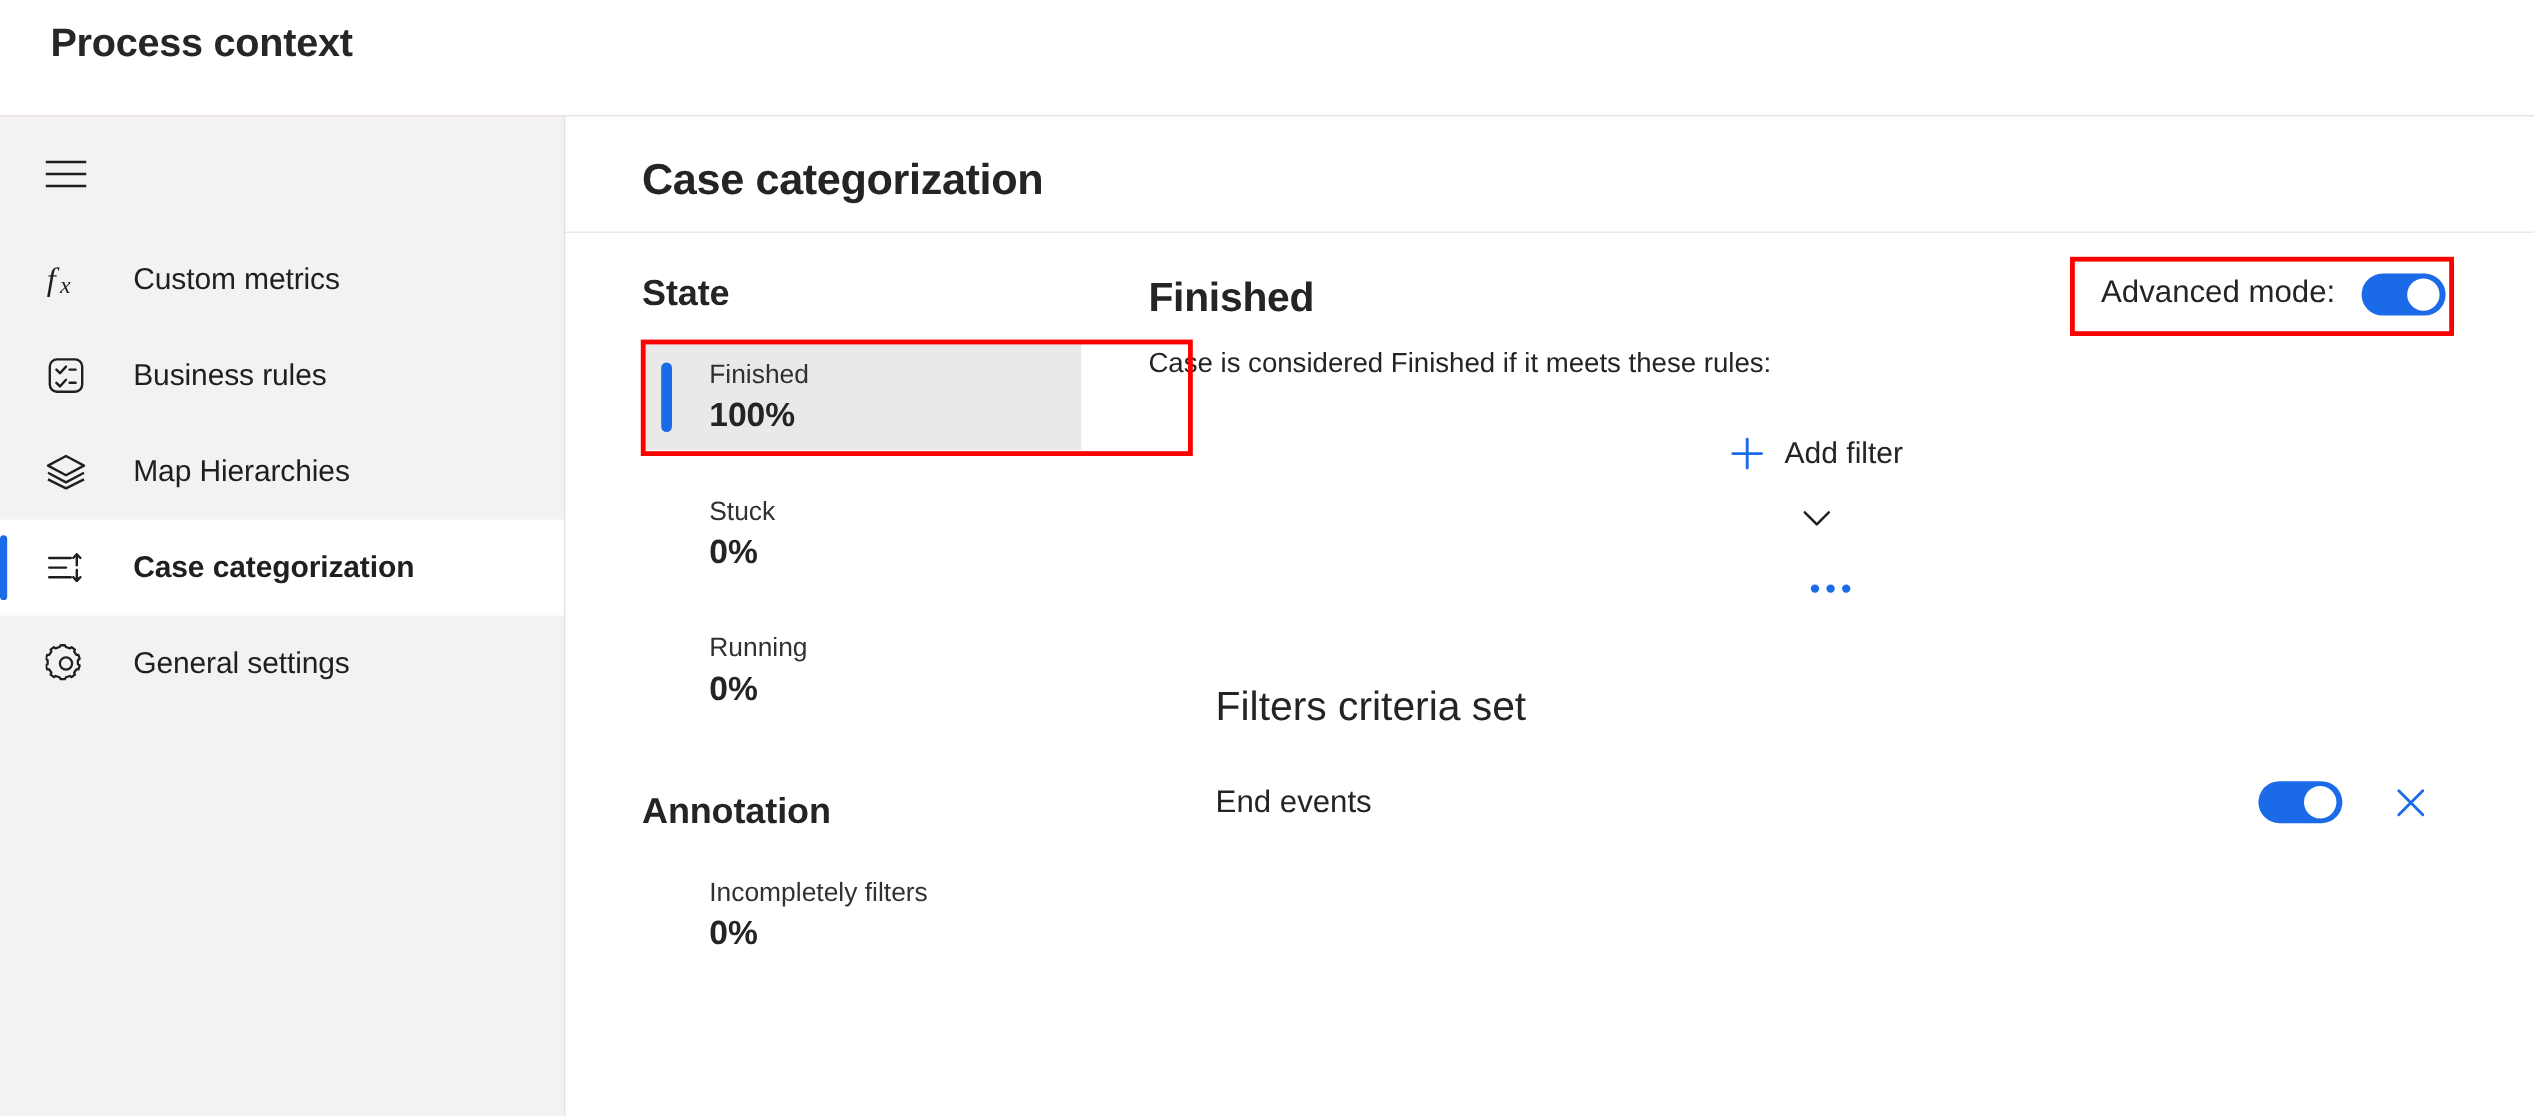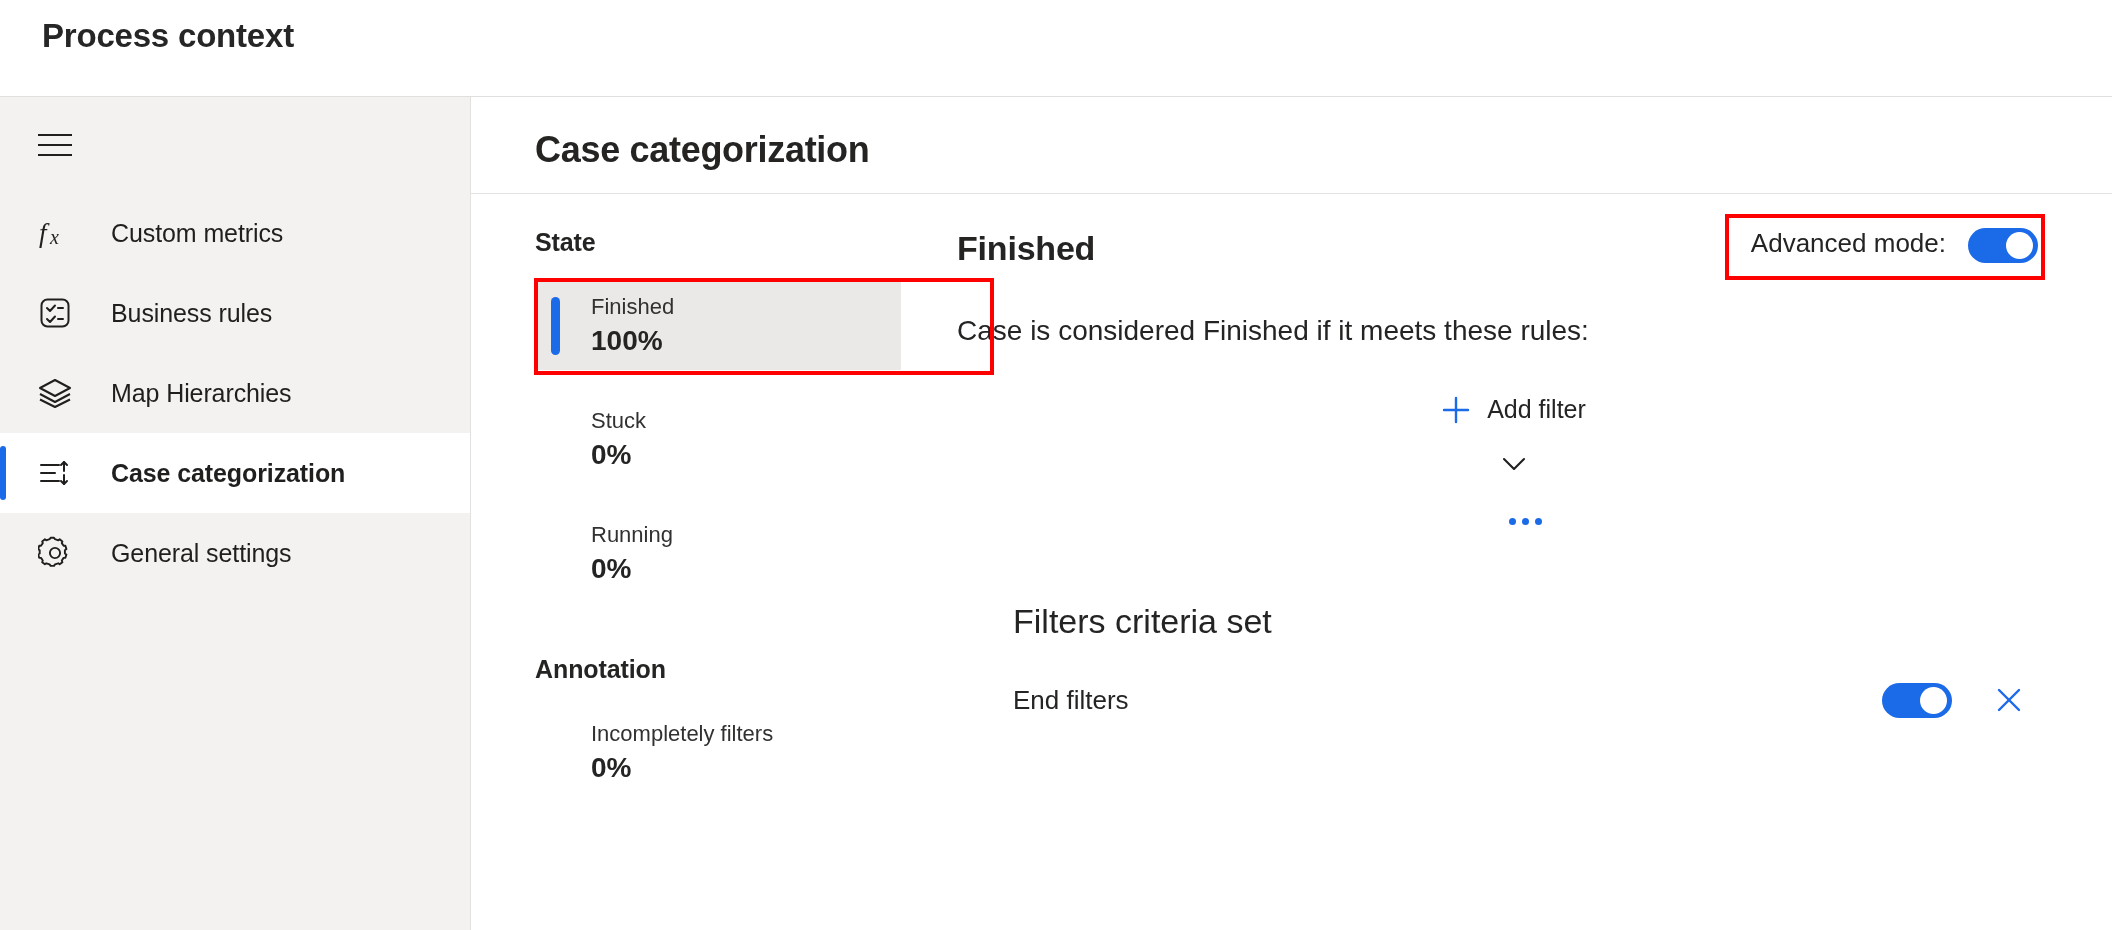--- a/index.html
+++ b/index.html
@@ -144,21 +144,21 @@
     padding-top: 34px;
   }
 
   
   .states-col {
     width: 430px;
     flex: 0 0 430px;
     padding-left: 64px;
   }
   .section-heading {
-    font-size: 25px;
+    font-size: 30px;
     font-weight: 700;
     color: #252423;
     margin-bottom: 24px;
     letter-spacing: -0.1px;
   }
   .state-card {
     position: relative;
     height: 89px;
     display: flex;
     align-items: center;
@@ -246,23 +246,23 @@
   .toggle .knob {
     position: absolute;
     top: 4px; left: 5px;
     width: 27px; height: 27px;
     border-radius: 50%;
     background: #ffffff;
   }
   .toggle.on .knob { left: 38px; }
 
   .rules-sub {
-    font-size: 28px;
-    color: #252423;
-    margin-top: 42px;
+    font-size: 23px;
+    color: #252423;
+    margin-top: 17px;
     line-height: 1.3;
   }
 
   .toolbar {
     display: flex;
     align-items: center;
     margin-top: 32px;
     margin-left: 8px;
     gap: 0;
     flex-direction: column;
@@ -514,21 +514,21 @@
                 <i></i>
                   <i></i>
                   <i></i>
               </span>
             </div>
           </div>
 
           <div class="criteria-title">Filters criteria set</div>
 
           <div class="filter-row">
-            <span class="f-label">End filters</span>
+            <span class="f-label">End events</span>
             <span class="toggle on f-toggle">
               <span class="knob"></span>
             </span>
             <span class="f-close">
               <svg width="30" height="30" viewBox="0 0 30 30" aria-hidden="true">
                 <g stroke="#1b6ae8" stroke-width="2.4" stroke-linecap="round">
                   <line x1="5" y1="5" x2="25" y2="25"></line>
                   <line x1="25" y1="5" x2="5" y2="25"></line>
                 </g>
               </svg>

